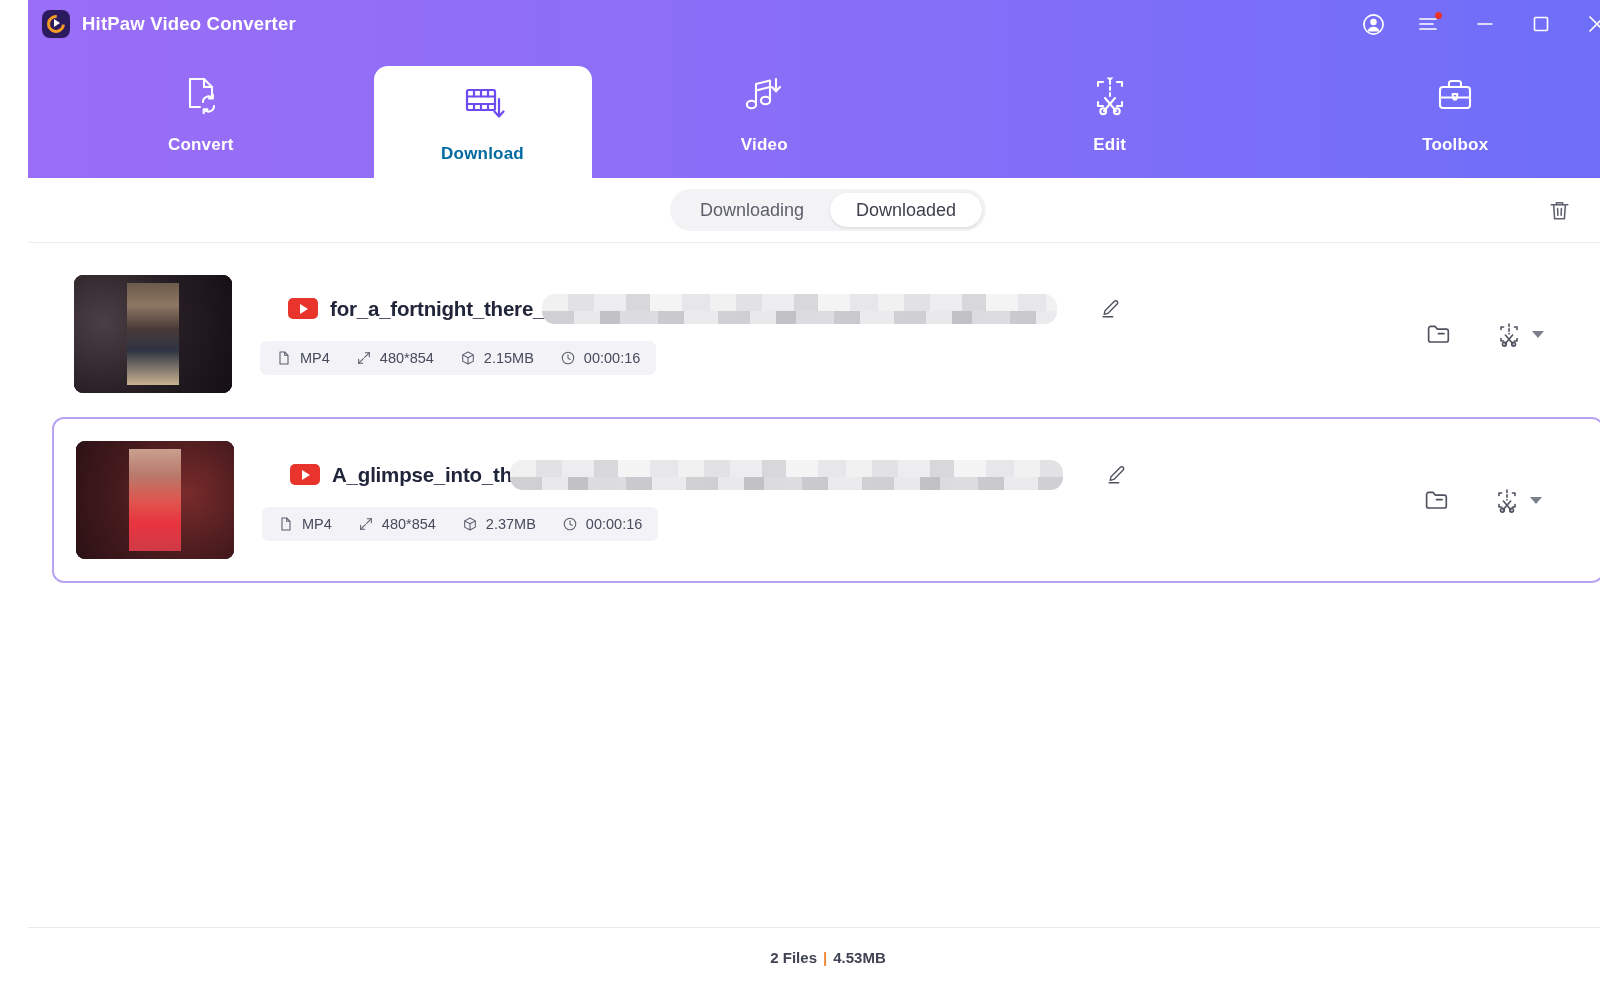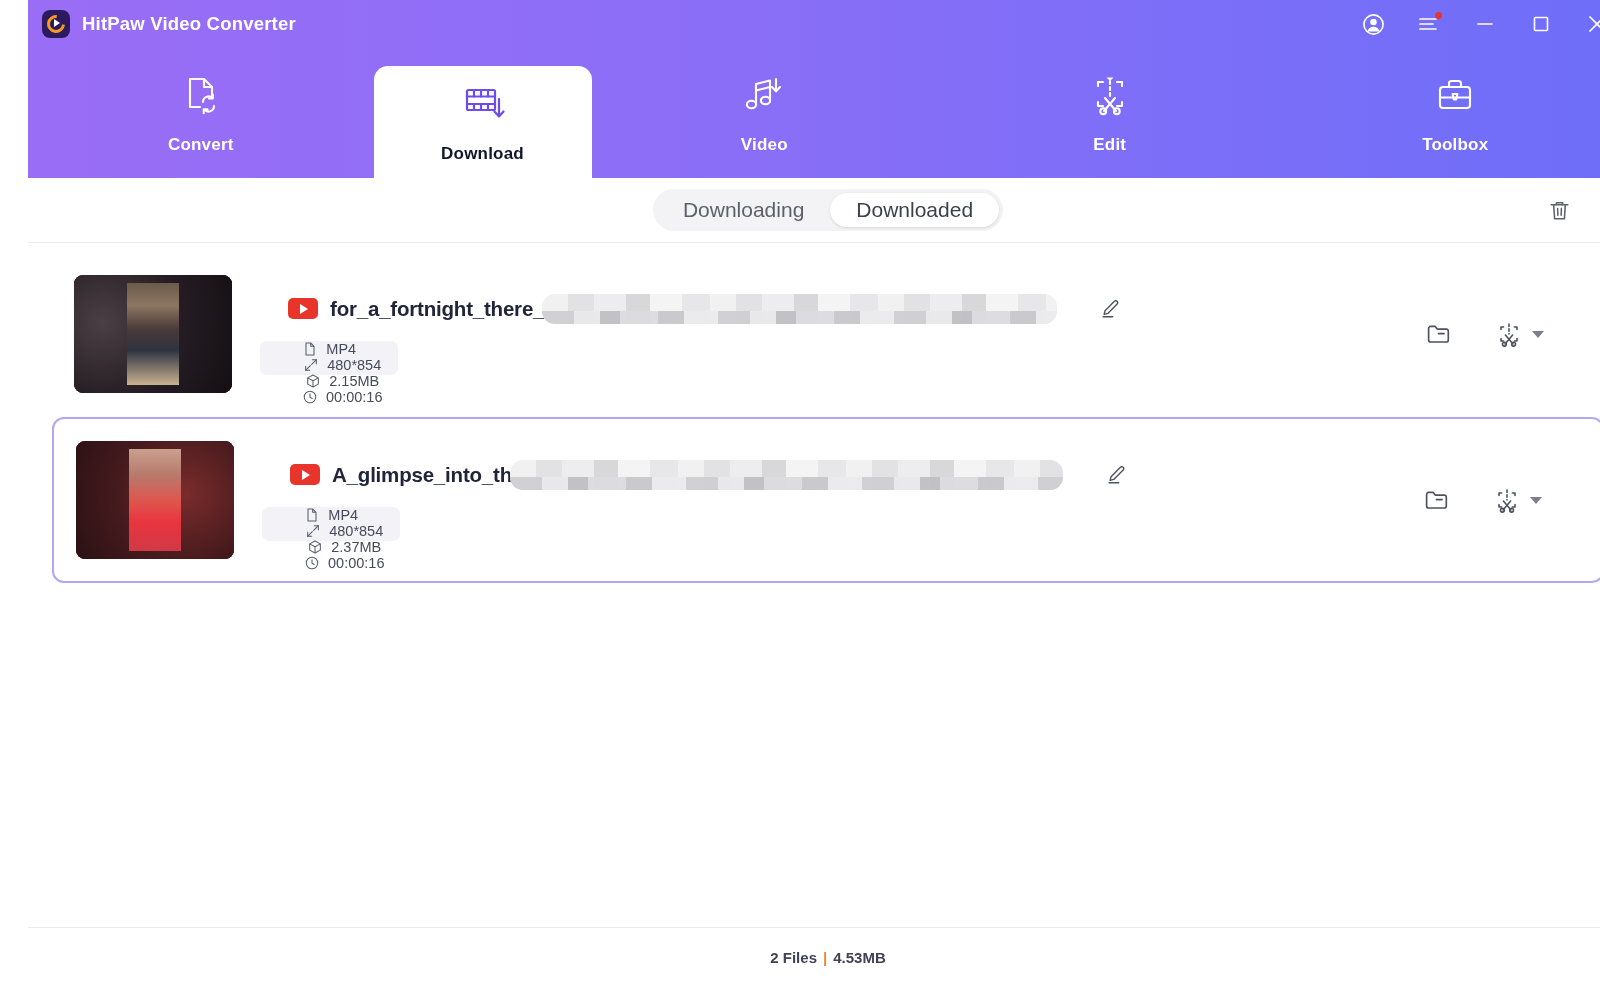--- a/index.html
+++ b/index.html
@@ -57,37 +57,37 @@
     gap: 17px; cursor: pointer; position: relative;
   }
   .tab .tlabel { font-size: 17px; font-weight: bold; color: #ffffff; letter-spacing: .2px; }
   .tab .ticon { height: 46px; display: flex; align-items: center; justify-content: center; }
   .tab.active {
     background: #ffffff;
     border-radius: 14px 14px 0 0;
     flex: 0 0 218px;
     height: 112px;
   }
-  .tab.active .tlabel { color: #0f172a; }
+  .tab.active .tlabel { color: #0369a1; }
 
   
   .subbar {
     flex: 0 0 65px; height: 65px; background: #ffffff;
     display: flex; align-items: center; justify-content: center;
     position: relative; border-bottom: 1px solid #ececf1;
   }
   .segmented {
     display: flex; align-items: center;
     background: #f3f3f6; border-radius: 22px; padding: 4px;
     height: 42px;
   }
   .seg {
     height: 34px; padding: 0 26px; border-radius: 18px;
     display: flex; align-items: center; justify-content: center;
-    font-size: 21px; color: #5d5f6b; cursor: pointer; white-space: nowrap;
+    font-size: 18px; color: #5d5f6b; cursor: pointer; white-space: nowrap;
   }
   .seg.on { background: #ffffff; color: #3d3f4c; box-shadow: 0 1px 3px rgba(0,0,0,.12); }
   .trash-btn {
     position: absolute; right: 54px; top: 50%; transform: translateY(-50%);
     width: 30px; height: 30px; display: flex; align-items: center; justify-content: center;
     cursor: pointer;
   }
 
   
   .list { flex: 1 1 auto; background: #ffffff; overflow: hidden; padding-top: 8px; }
@@ -151,21 +151,21 @@
         #dcdce0 78px, #dcdce0 116px,
         #c7c7cc 116px, #c7c7cc 142px,
         #ebebee 142px, #ebebee 176px);
     opacity: .95;
   }
   .edit-btn { margin-left: 40px; width: 26px; height: 26px; display: flex; align-items: center; justify-content: center; cursor: pointer; flex: 0 0 26px; }
 
   .meta {
     display: inline-flex; align-items: center; gap: 0;
     background: #f2f2f7; border-radius: 7px; height: 34px;
-    padding: 0 16px; align-self: flex-start; flex-direction: column;
+    padding: 0 16px; align-self: flex-start;
   }
   .meta-item { display: inline-flex; align-items: center; gap: 8px; color: #474b5c; font-size: 14.5px; }
   .meta-item + .meta-item { margin-left: 26px; }
 
   .row-actions { margin-left: auto; display: flex; align-items: center; gap: 40px; padding-right: 54px; }
   .act { display: flex; align-items: center; gap: 8px; cursor: pointer; }
   .icon-btn { width: 30px; height: 30px; display: flex; align-items: center; justify-content: center; cursor: pointer; }
   .caret { width: 0; height: 0; border-left: 6px solid transparent; border-right: 6px solid transparent; border-top: 7px solid #7b7f8c; cursor: pointer; }
 
   

